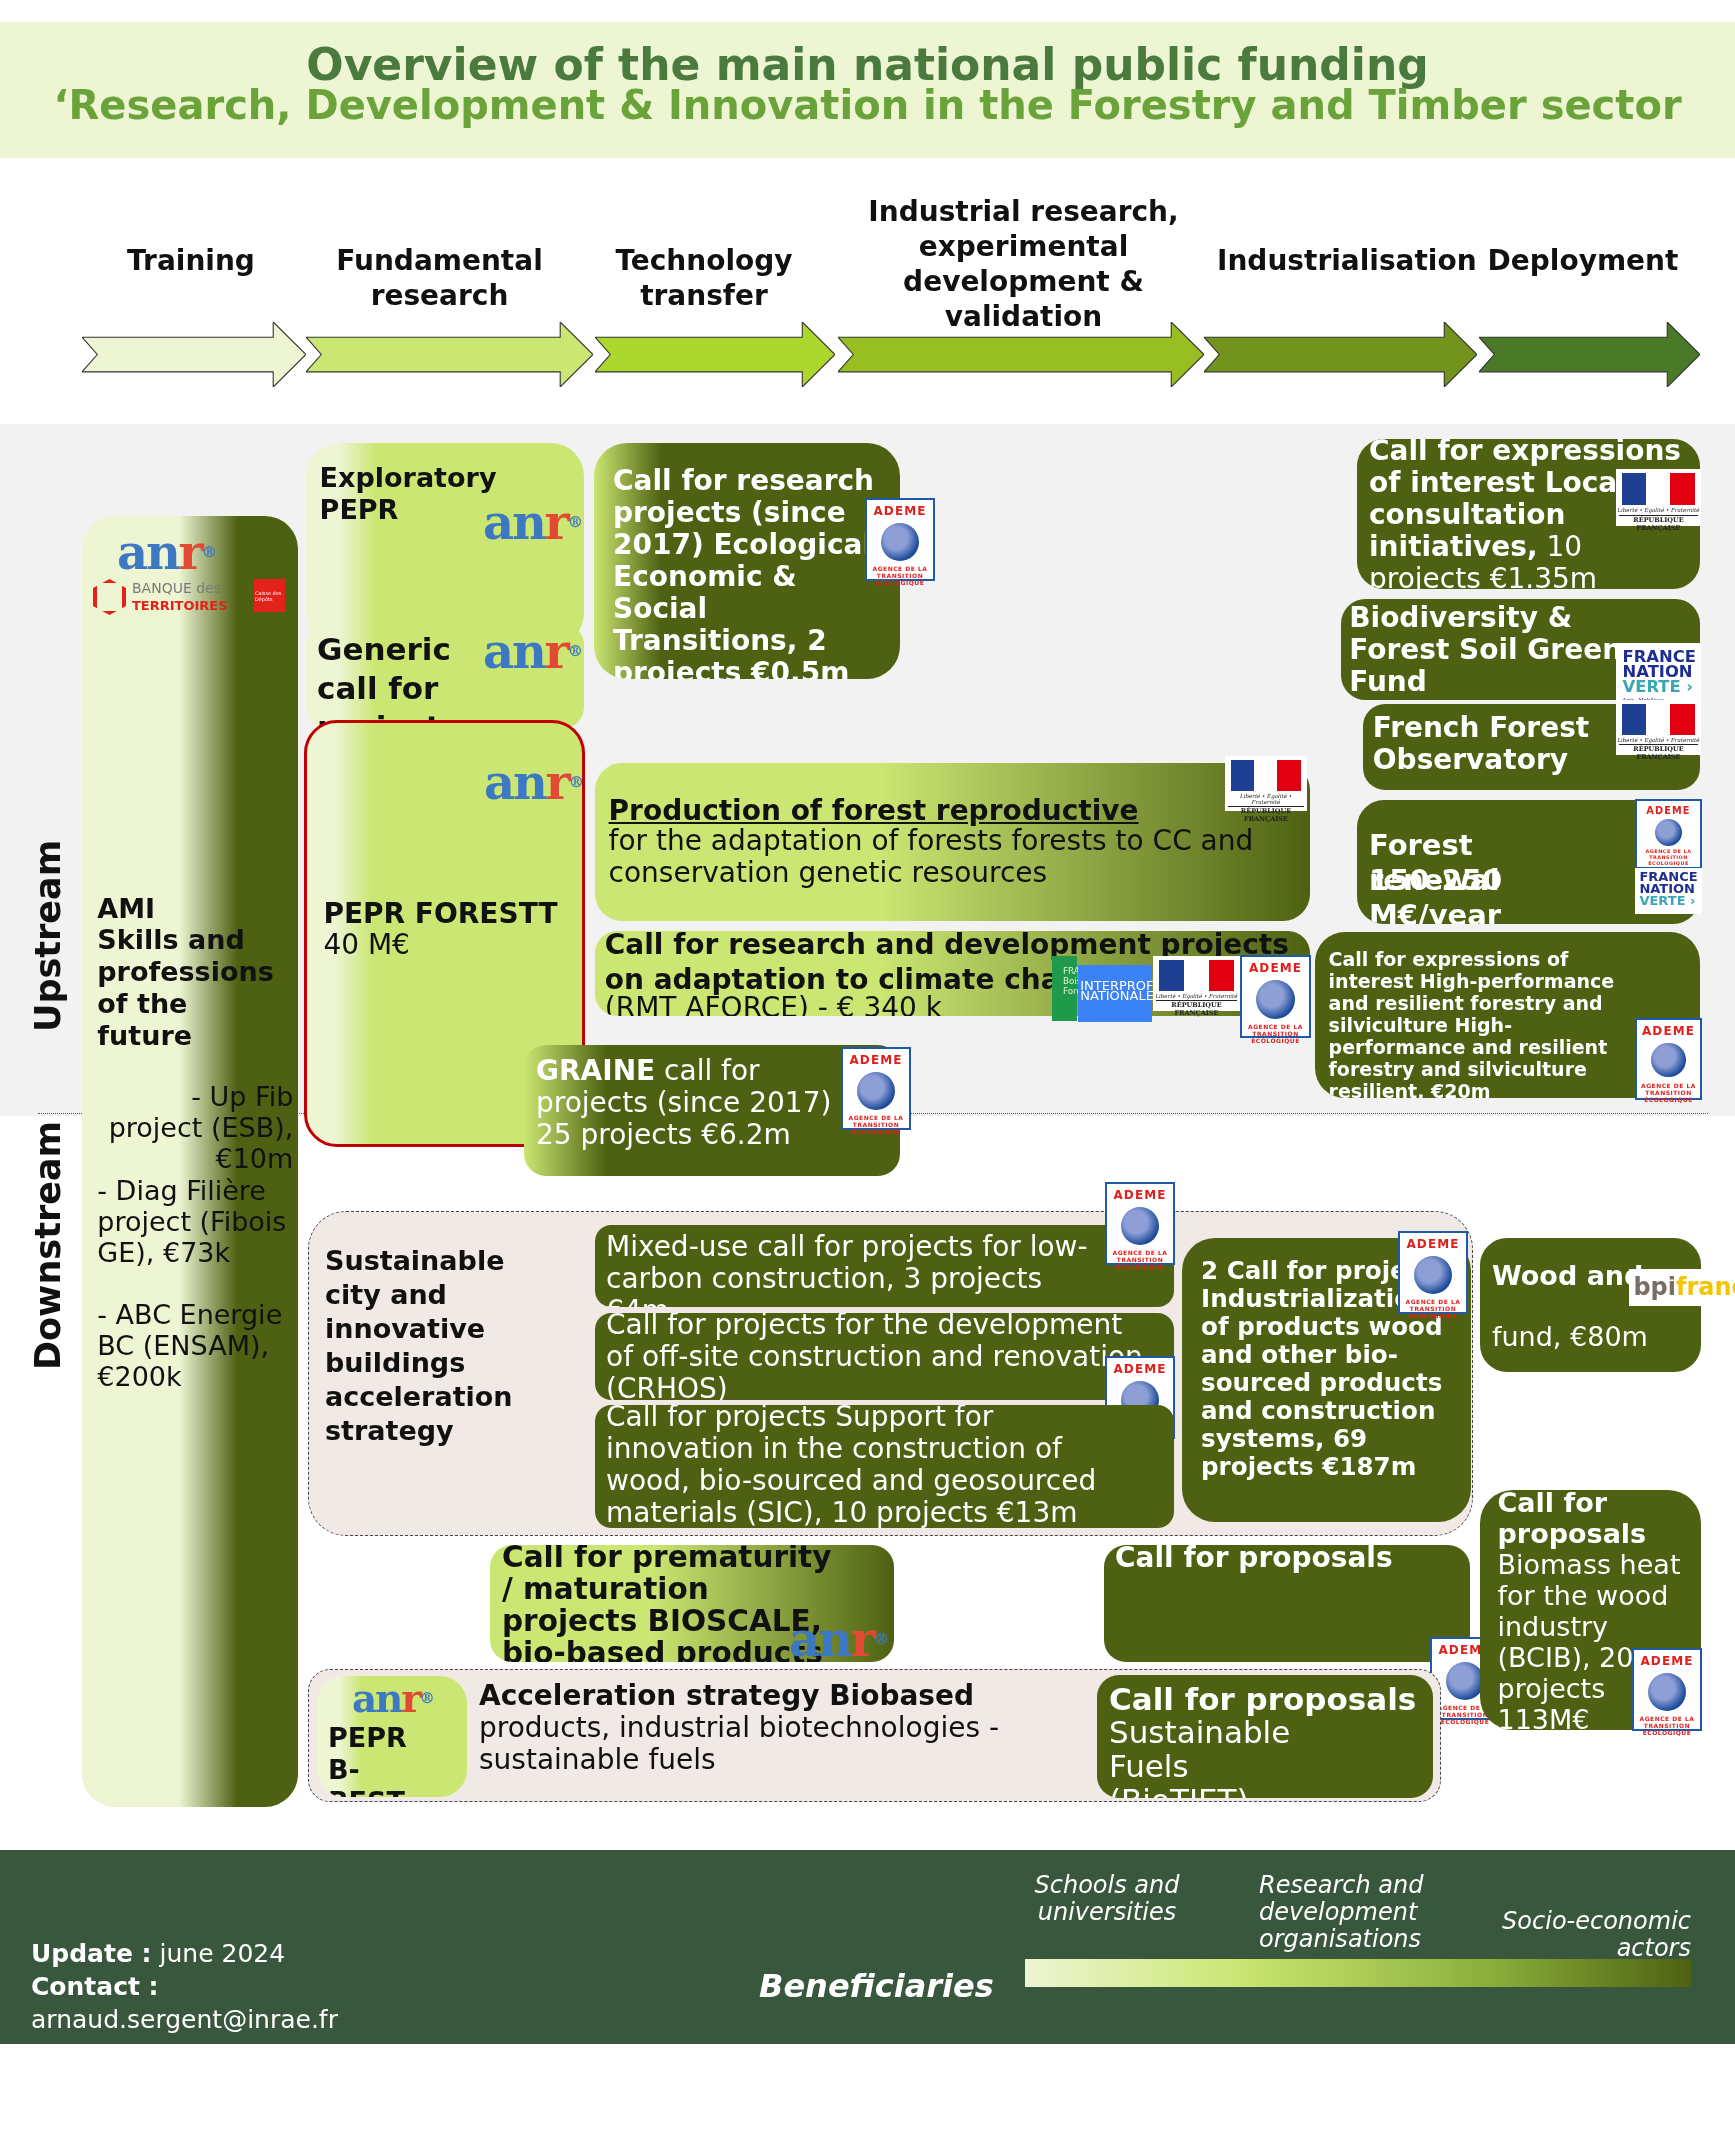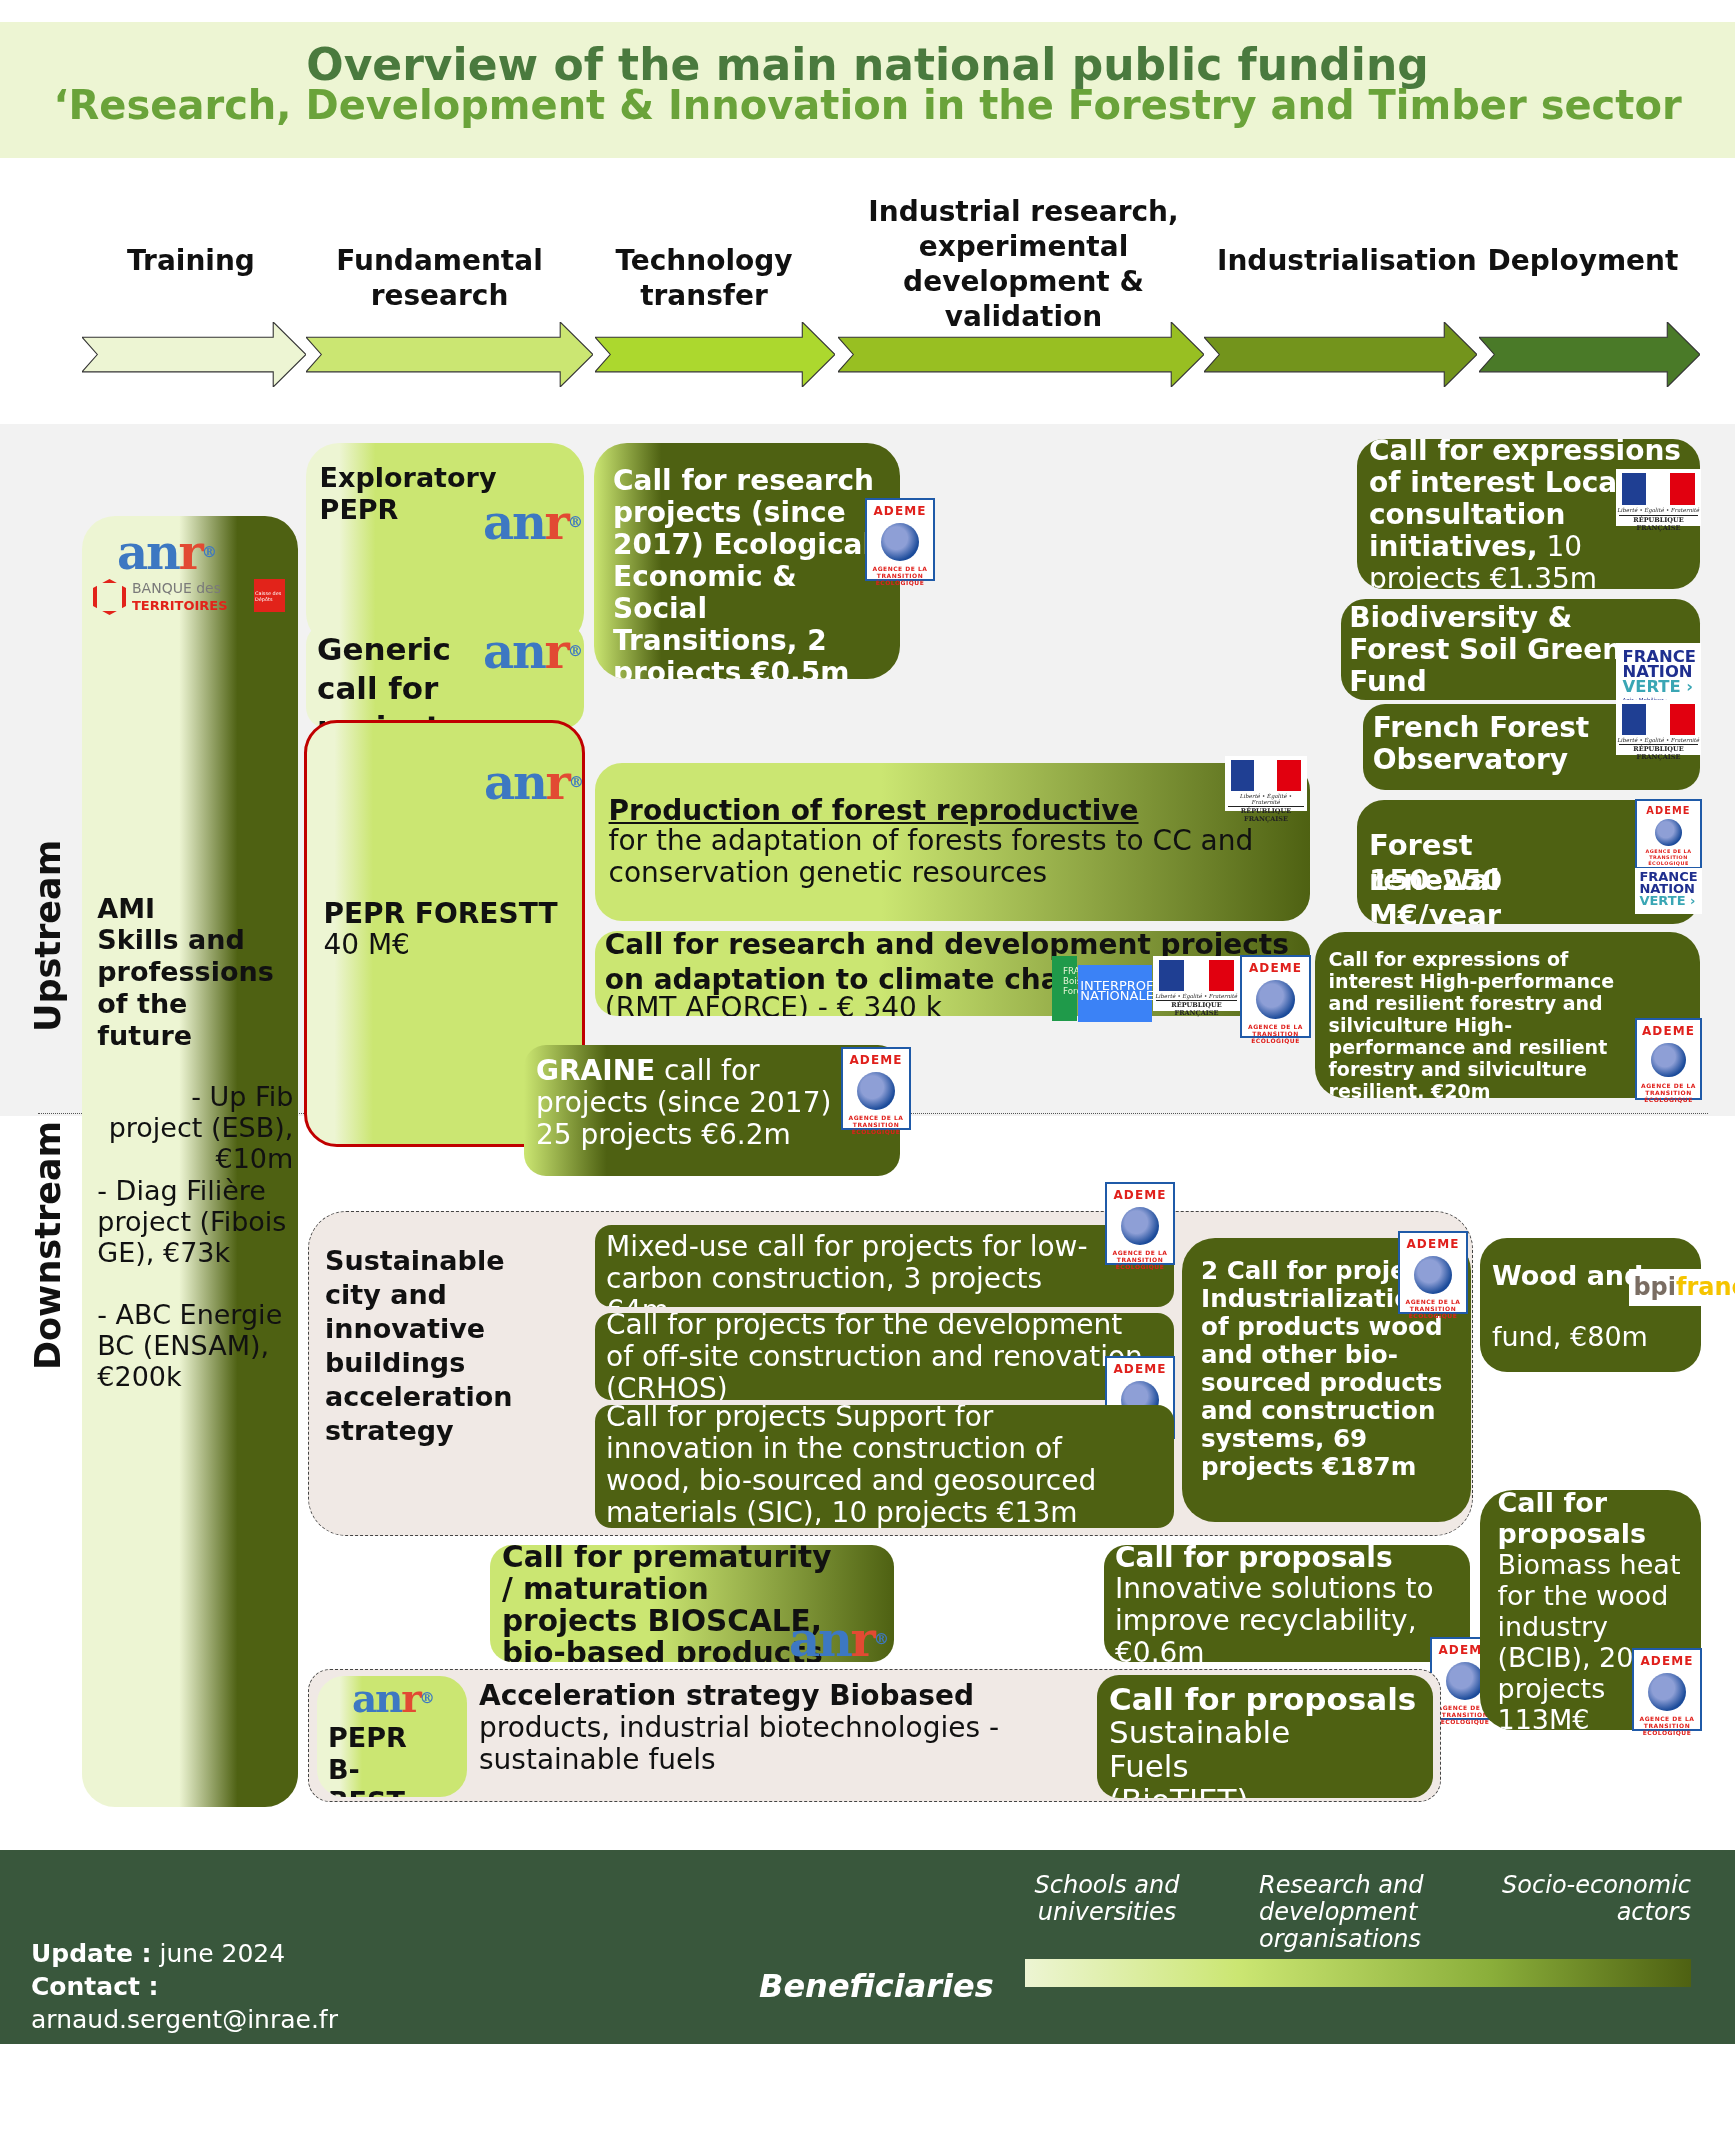--- a/index.html
+++ b/index.html
@@ -297,21 +297,20 @@
 </div>
 <div class="abs bpi" style="left:1629px; top:1269px; width:106px; height:37px; font-size:24px; line-height:37px;"><span class="g">bpi</span><span class="y">france</span></div>
 
 <div class="abs box grad-lr-lime-dark" style="left:490px; top:1545px; width:404px; height:117px; border-radius:22px;">
   <div class="txt b" style="left:12px; top:-4.4px; width:349px; font-size:29.5px; line-height:32px;">Call for prematurity / maturation projects BIOSCALE, bio-based products</div>
   <div class="abs logo-anr" style="left:299px; top:70px;"><span class="a">an</span><span class="r">r</span><span class="dot">®</span></div>
 </div>
 
 <div class="abs box dark" style="left:1104px; top:1545px; width:366px; height:117px; border-radius:22px;">
   <div class="txt b" style="left:11px; top:-3.3px; width:349px; font-size:28px;">Call for proposals</div>
-  <div class="txt" style="left:11px; top:28px; width:349px; font-size:28px;">Innovative solutions to improve recyclability, €0.6m</div>
 </div>
 <div class="abs ademe" style="left:1430px; top:1637px; width:70px; height:83px;">
   <div class="t1">ADEME</div>
     <div class="globe" style="width:58%;"></div>
   <div class="t2">AGENCE DE LA</div>
     <div class="t2">TRANSITION</div>
     <div class="t2">ÉCOLOGIQUE</div>
 </div>
 
 <div class="abs box dark" style="left:1480px; top:1490px; width:221px; height:240px; border-radius:33px;">
@@ -341,15 +340,15 @@
 <div class="abs footer">
   <div class="abs meta">
     <div><span class="b">Update :</span><span> june 2024</span></div>
     <div class="b">Contact :</div>
     <div>arnaud.sergent@inrae.fr</div>
   </div>
   <div class="abs benef">Beneficiaries</div>
   <div class="abs bar"></div>
   <div class="abs cat" style="left:1025px; width:164px;text-align:center;">Schools and universities</div>
   <div class="abs cat" style="left:1259px; width:180px;">Research and development organisations</div>
-  <div class="abs cat" style="left:1496px; width:195px; text-align:right;">Socio-economic actors</div>
+  <div class="abs cat" style="left:1496px; width:195px; text-align:right;margin-top:36px;">Socio-economic actors</div>
 </div>
 
 
 </body></html>

